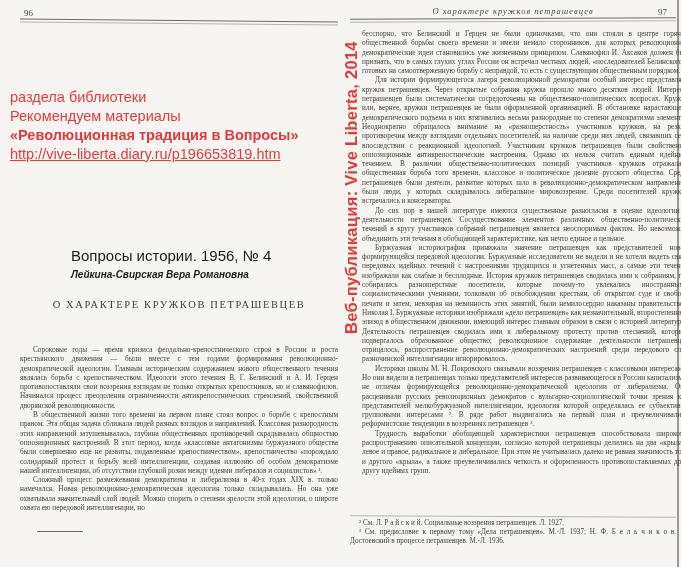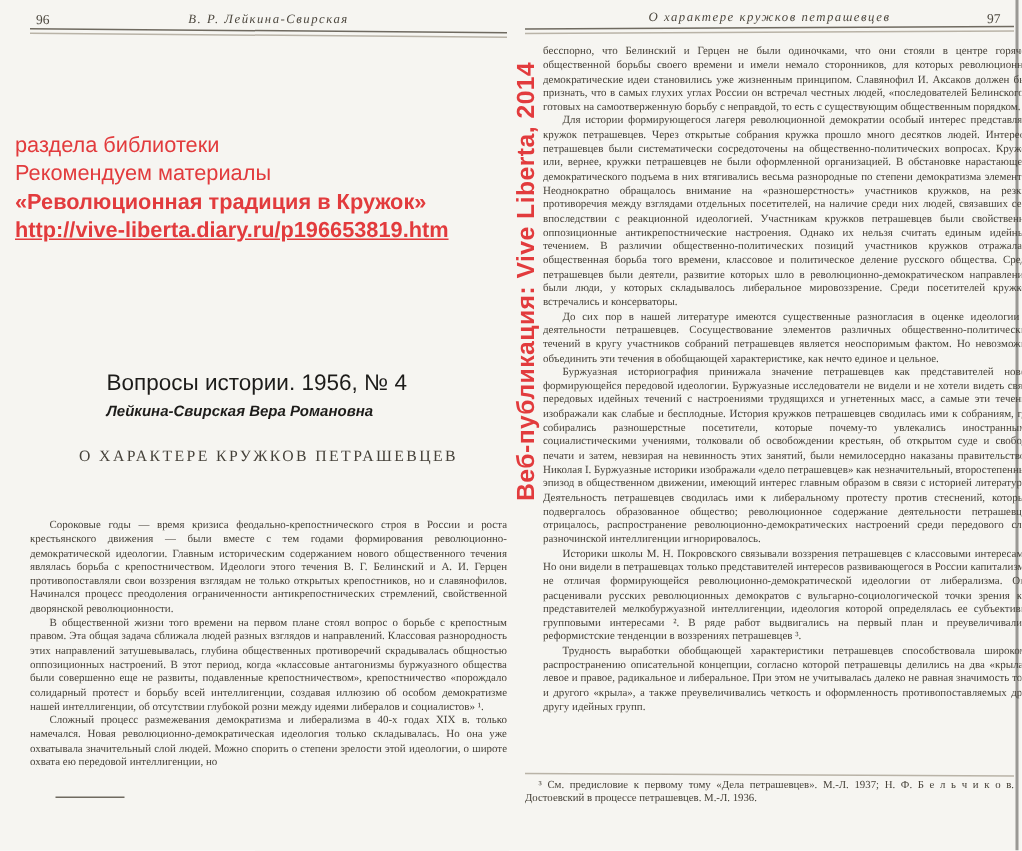--- a/index.html
+++ b/index.html
@@ -8,21 +8,21 @@
   
   .hdr{position:absolute;font-size:8.5px;color:#4d483f;}
   .hdr-num{font-size:9px;}
   .hdr-title{font-style:italic;letter-spacing:1px;text-align:center;}
   .rule{position:absolute;height:1px;background:#6f6a60;}
   .rule2{position:absolute;height:1px;background:#b9b3a7;}
   
   .promo{position:absolute;left:10px;top:88px;width:330px;color:#e23b3d;
          font-family:"Liberation Sans",sans-serif;font-size:14.5px;line-height:19px;}
   .promo .b{font-weight:bold;}
-  .promo .link{font-weight:bold;text-decoration:underline;cursor:pointer;}
+  .promo .link{font-weight:normal;text-decoration:underline;cursor:pointer;}
   
   .citation{position:absolute;left:71px;top:246px;font-family:Liberation Sans, sans-serif;color:#1d1c1a;}
   .citation .journal{font-size:15px;line-height:19px;}
   .citation .author{font-size:10px;line-height:20px;font-weight:bold;font-style:italic;}
   
   .article-title{position:absolute;left:20px;top:299px;width:318px;text-align:center;
                  font-size:10.5px;letter-spacing:1.6px;color:#46423a;white-space:nowrap;}
   .body-text{position:absolute;font-size:7.3px;line-height:9.3px;text-align:justify;}
   .body-text p{margin:0;text-indent:13px;}
   .body-text p.cont{text-indent:0;}
@@ -36,28 +36,27 @@
              font-family:"Liberation Sans",sans-serif;font-weight:bold;font-size:16.5px;
              color:#e23b3d;letter-spacing:.3px;white-space:nowrap;}
   .edge{position:absolute;left:677px;top:0;width:2px;height:567px;background:#3d3b38;opacity:.5;}
 </style>
 </head>
 <body>
 
 <div class="scan">
 
   <div class="hdr hdr-num" style="left:24px;top:8px;">96</div>
-  <div class="hdr hdr-title" style="left:20px;top:7px;width:318px;">В. Р. Лейкина-Свирская</div>
   <div class="rule" style="left:20px;top:20px;width:318px;transform:rotate(.5deg);"></div>
   <div class="rule2" style="left:20px;top:23px;width:318px;transform:rotate(.5deg);"></div>
 
   <div class="promo">
     <div>раздела библиотеки</div>
     <div>Рекомендуем материалы</div>
-    <div class="b">«Революционная традиция в Кружок»</div>
+    <div class="b">«Революционная традиция в Вопросы»</div>
     <div class="link">http://vive-liberta.diary.ru/p196653819.htm</div>
   </div>
 
   <div class="citation">
     <div class="journal">Вопросы истории. 1956, № 4</div>
     <div class="author">Лейкина-Свирская Вера Романовна</div>
   </div>
 
   <div class="article-title">О ХАРАКТЕРЕ КРУЖКОВ ПЕТРАШЕВЦЕВ</div>
 
@@ -83,17 +82,18 @@
     <p class="cont">бесспорно, что Белинский и Герцен не были одиночками, что они стояли в центре горячей общественной борьбы своего времени и имели немало сторонников, для которых революционно-демократические идеи становились уже жизненным принципом. Славянофил И. Аксаков должен был признать, что в самых глухих углах России он встречал честных людей, «последователей Белинского», готовых на самоотверженную борьбу с неправдой, то есть с существующим общественным порядком.</p>
     <p>Для истории формирующегося лагеря революционной демократии особый интерес представляет кружок петрашевцев. Через открытые собрания кружка прошло много десятков людей. Интересы петрашевцев были систематически сосредоточены на общественно-политических вопросах. Кружок или, вернее, кружки петрашевцев не были оформленной организацией. В обстановке нарастающего демократического подъема в них втягивались весьма разнородные по степени демократизма элементы. Неоднократно обращалось внимание на «разношерстность» участников кружков, на резкие противоречия между взглядами отдельных посетителей, на наличие среди них людей, связавших себя впоследствии с реакционной идеологией. Участникам кружков петрашевцев были свойственны оппозиционные антикрепостнические настроения. Однако их нельзя считать единым идейным течением. В различии общественно-политических позиций участников кружков отражалась общественная борьба того времени, классовое и политическое деление русского общества. Среди петрашевцев были деятели, развитие которых шло в революционно-демократическом направлении, были люди, у которых складывалось либеральное мировоззрение. Среди посетителей кружков встречались и консерваторы.</p>
     <p>До сих пор в нашей литературе имеются существенные разногласия в оценке идеологии и деятельности петрашевцев. Сосуществование элементов различных общественно-политических течений в кругу участников собраний петрашевцев является неоспоримым фактом. Но невозможно объединить эти течения в обобщающей характеристике, как нечто единое и цельное.</p>
     <p>Буржуазная историография принижала значение петрашевцев как представителей новой формирующейся передовой идеологии. Буржуазные исследователи не видели и не хотели видеть связь передовых идейных течений с настроениями трудящихся и угнетенных масс, а самые эти течения изображали как слабые и бесплодные. История кружков петрашевцев сводилась ими к собраниям, где собирались разношерстные посетители, которые почему-то увлекались иностранными социалистическими учениями, толковали об освобождении крестьян, об открытом суде и свободе печати и затем, невзирая на невинность этих занятий, были немилосердно наказаны правительством Николая I. Буржуазные историки изображали «дело петрашевцев» как незначительный, второстепенный эпизод в общественном движении, имеющий интерес главным образом в связи с историей литературы. Деятельность петрашевцев сводилась ими к либеральному протесту против стеснений, которым подвергалось образованное общество; революционное содержание деятельности петрашевцев отрицалось, распространение революционно-демократических настроений среди передового слоя разночинской интеллигенции игнорировалось.</p>
     <p>Историки школы М. Н. Покровского связывали воззрения петрашевцев с классовыми интересами. Но они видели в петрашевцах только представителей интересов развивающегося в России капитализма, не отличая формирующейся революционно-демократической идеологии от либерализма. Они расценивали русских революционных демократов с вульгарно-социологической точки зрения как представителей мелкобуржуазной интеллигенции, идеология которой определялась ее субъективно групповыми интересами ². В ряде работ выдвигались на первый план и преувеличивались реформистские тенденции в воззрениях петрашевцев ³.</p>
     <p>Трудность выработки обобщающей характеристики петрашевцев способствовала широкому распространению описательной концепции, согласно которой петрашевцы делились на два «крыла»: левое и правое, радикальное и либеральное. При этом не учитывалась далеко не равная значимость того и другого «крыла», а также преувеличивались четкость и оформленность противопоставляемых друг другу идейных групп.</p>
   </div>
 
   <div class="rule2" style="left:350px;top:516px;width:326px;transform:rotate(.3deg);"></div>
   <div class="fn" style="left:350px;top:519px;width:326px;">
+    <div>² См. Л. Р а й с к и й. Социальные воззрения петрашевцев. Л. 1927.</div>
     <div>³ См. предисловие к первому тому «Дела петрашевцев». М.-Л. 1937; Н. Ф. Б е л ь ч и к о в. Достоевский в процессе петрашевцев. М.-Л. 1936.</div>
   </div>
 
   <div class="edge"></div>
 </div>
 
 </body></html>

